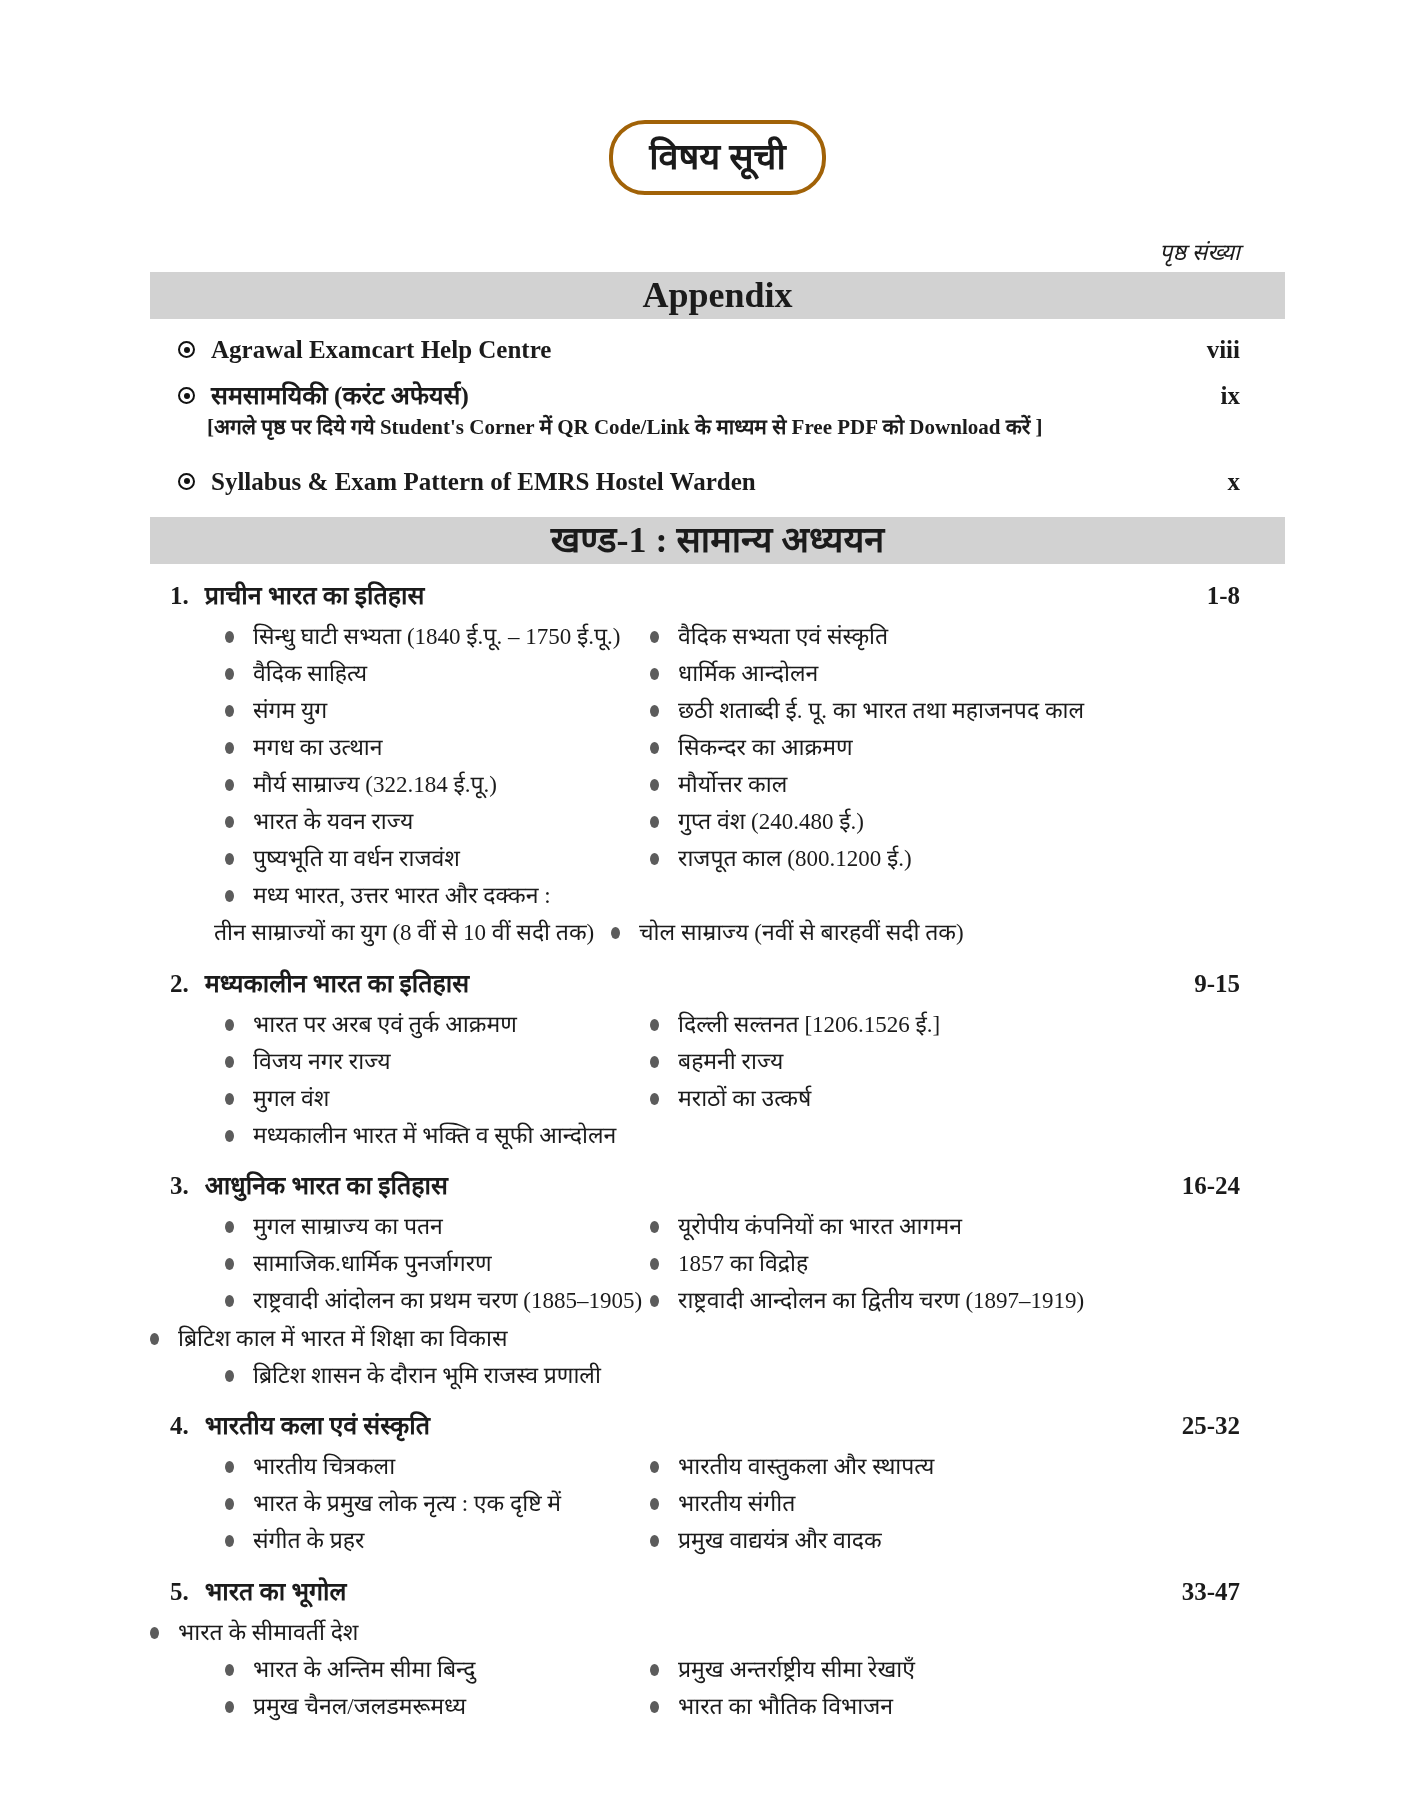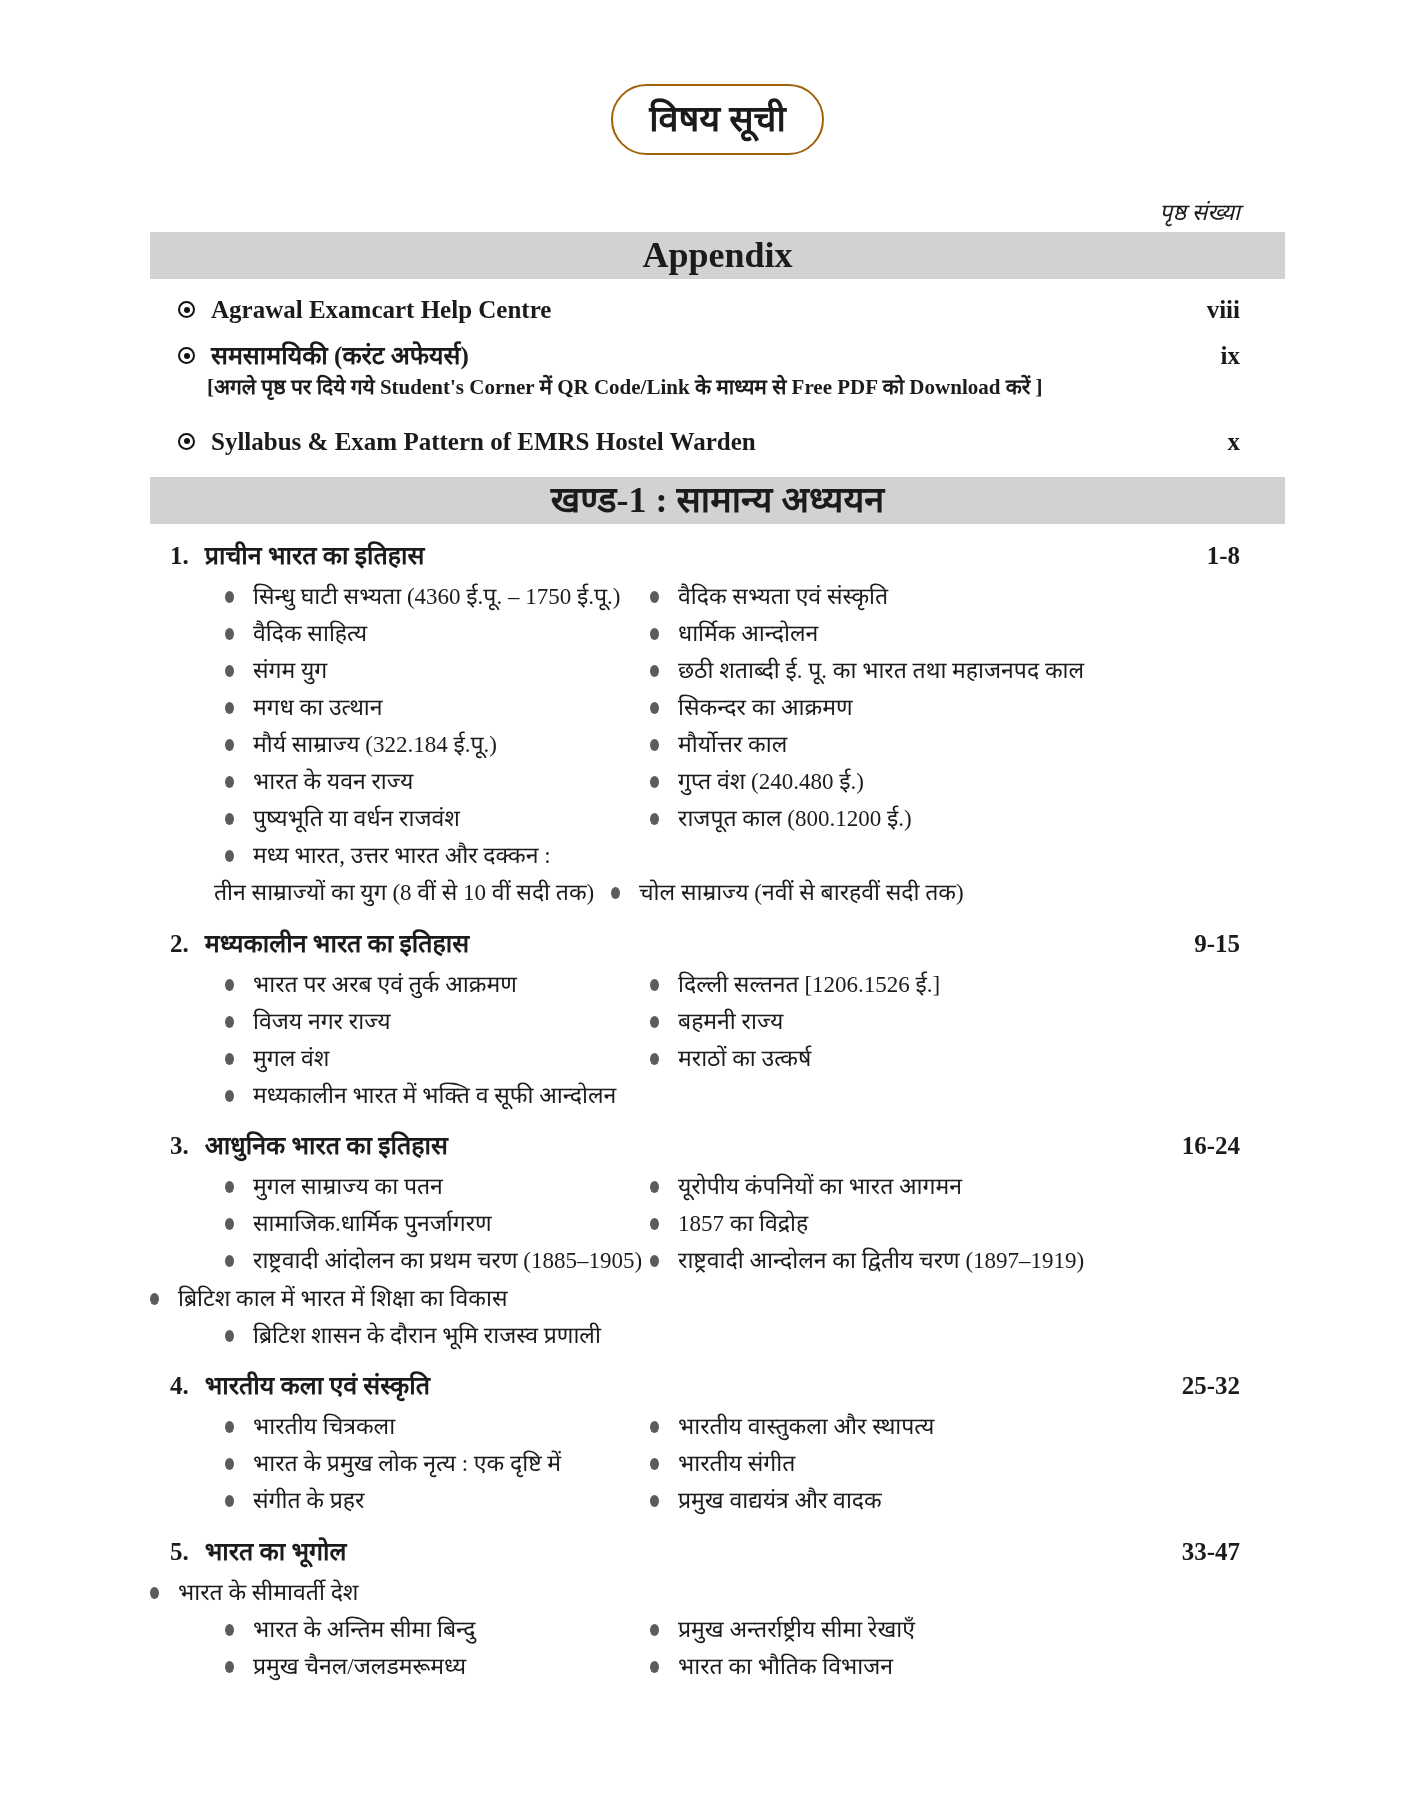--- a/index.html
+++ b/index.html
@@ -10,23 +10,23 @@
     background: #ffffff;
     box-sizing: border-box;
     padding: 0 140px 0 150px;
     font-family: "Liberation Serif", "DejaVu Sans", serif;
     color: #1b1b1b;
     overflow: hidden;
   }
 
   
   .title-box {
-    margin: 84px auto 0 auto;
+    margin: 120px auto 0 auto;
     width: fit-content;
-    border: 2px solid #a16207;
+    border: 4px solid #a16207;
     border-radius: 36px;
     padding: 7px 36px 11px 36px;
     font-size: 36px;
     font-weight: bold;
     text-align: center;
   }
 
   
   .pn-label {
     margin-top: 46px;
@@ -163,21 +163,21 @@
 
   <div class="chapters" id="chapters">
       <div class="chapter-heading">
         <span class="chapter-number">1.</span>
         <span class="chapter-title">प्राचीन भारत का इतिहास</span>
         <span class="chapter-pages">1-8</span>
       </div>
       <div class="topic-row">
         <div class="topic-cell left">
           <span class="dot"></span>
-          <span class="topic-text">सिन्धु घाटी सभ्यता (4360 ई.पू. – 1750 ई.पू.)</span>
+          <span class="topic-text">सिन्धु घाटी सभ्यता (1840 ई.पू. – 1750 ई.पू.)</span>
         </div>
         <div class="topic-cell right">
           <span class="dot"></span>
           <span class="topic-text">वैदिक सभ्यता एवं संस्कृति</span>
         </div>
       </div>
       <div class="topic-row">
         <div class="topic-cell left">
           <span class="dot"></span>
           <span class="topic-text">वैदिक साहित्य</span>

